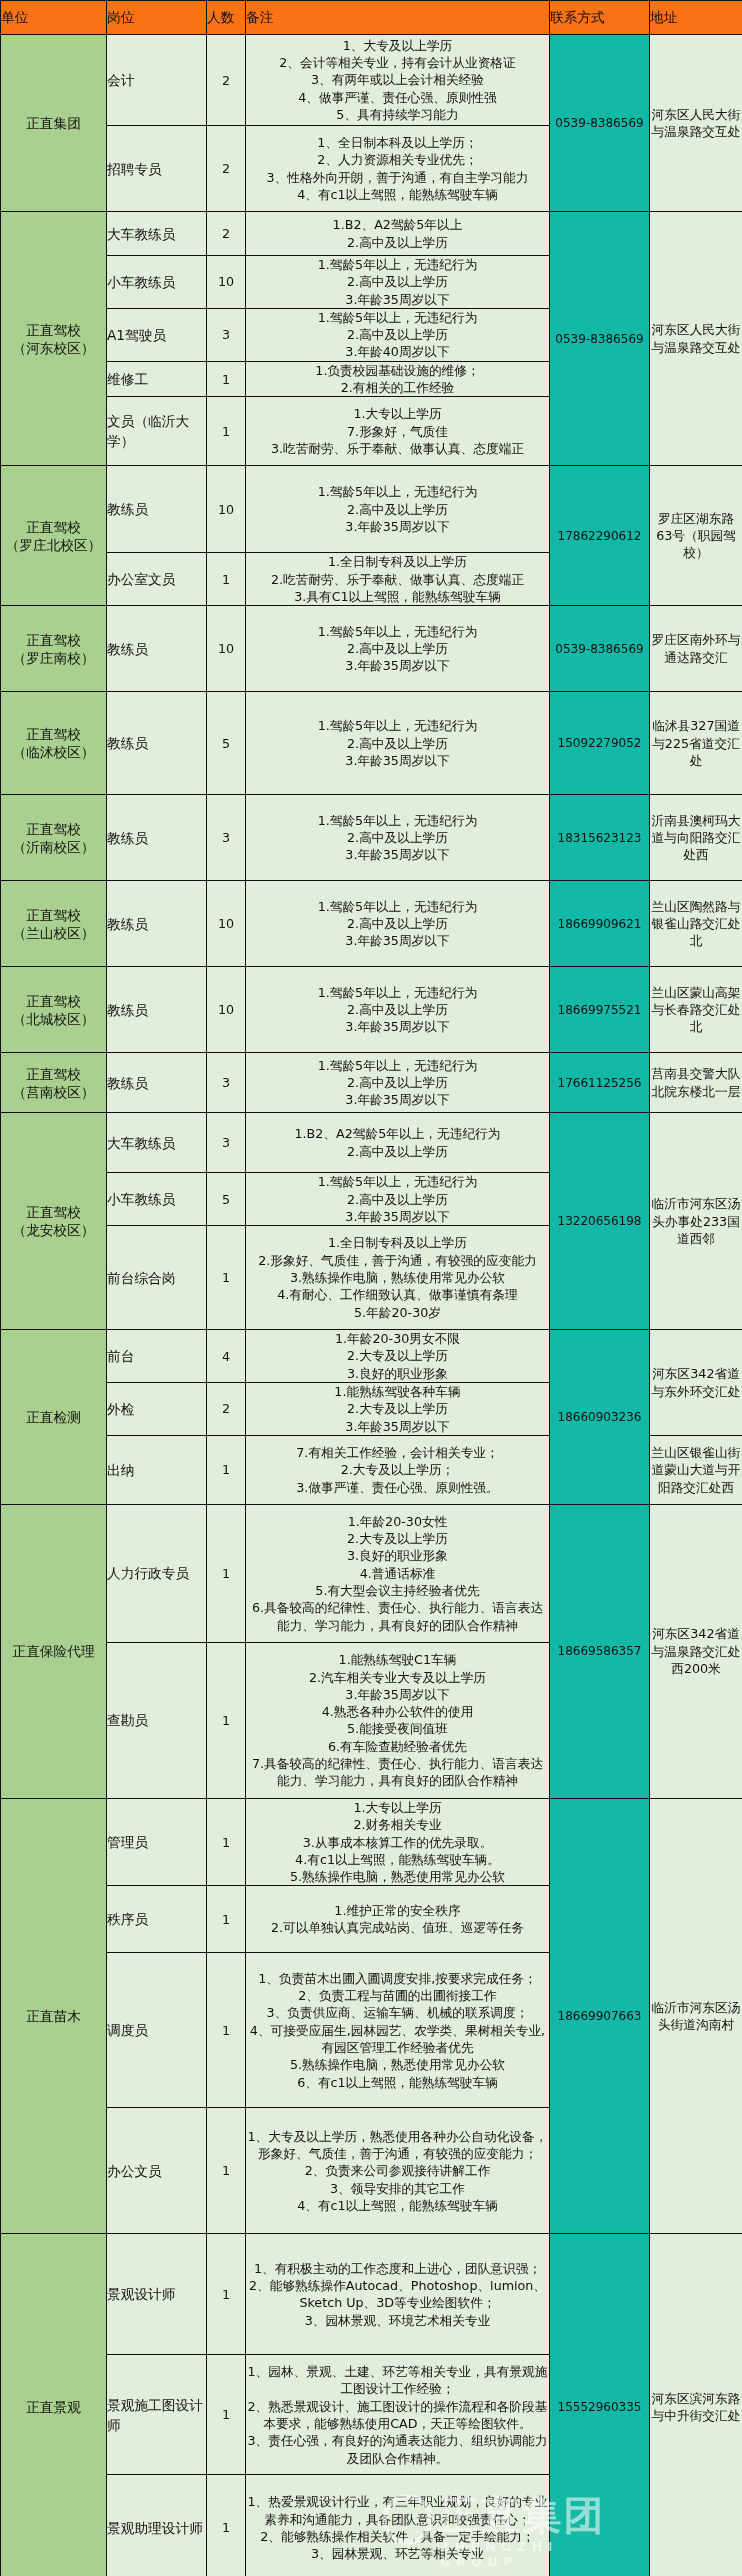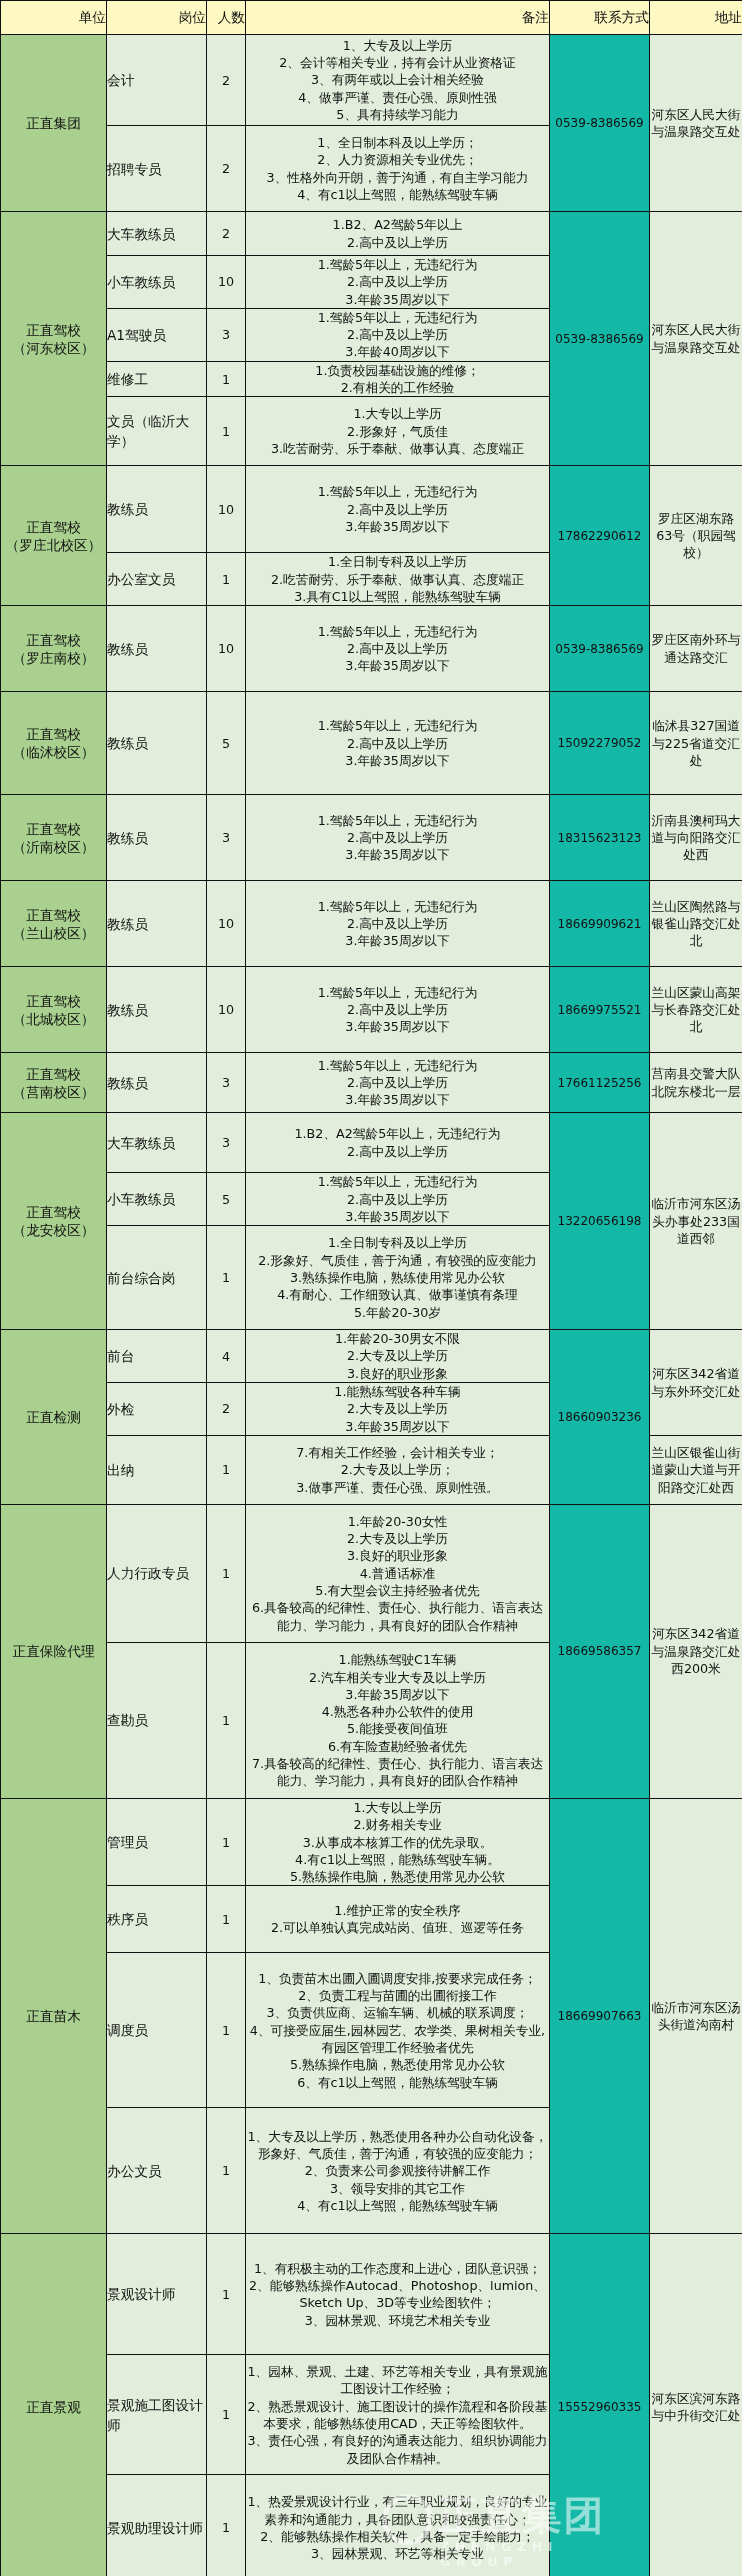--- a/index.html
+++ b/index.html
@@ -9,25 +9,25 @@
     width: 743px;
     table-layout: fixed;
     font-size: 12px;
   }
   table.jobs th, table.jobs td {
     border: 1.4px solid #111;
     padding: 0;
     vertical-align: middle;
   }
   table.jobs th {
-    background: #fef9c3;
+    background: #f97316;
     font-weight: normal;
     font-size: 13.7px;
     height: 33px;
-    text-align: right;
+    text-align: left;
   }
   td.unit {
     background: #a9d08e;
     text-align: center;
     font-size: 13.7px;
     line-height: 18px;
     padding: 0 3.6px;
   }
   td.pos {
     background: #e2eedb;
@@ -170,21 +170,21 @@
           <td class="notes">
             <span class="line">1.负责校园基础设施的维修；</span>
             <span class="line">2.有相关的工作经验</span>
           </td>
         </tr>
         <tr style="height: 69px;">
           <td class="pos">文员（临沂大学）</td>
           <td class="count">1</td>
           <td class="notes">
             <span class="line">1.大专以上学历</span>
-            <span class="line">2.形象好，气质佳</span>
+            <span class="line">7.形象好，气质佳</span>
             <span class="line">3.吃苦耐劳、乐于奉献、做事认真、态度端正</span>
           </td>
         </tr>
         <tr style="height: 87px;">
           <td class="unit" rowspan="2"><span style="white-space: pre-line;">正直驾校
 （罗庄北校区）</span></td>
           <td class="pos">教练员</td>
           <td class="count">10</td>
           <td class="notes">
             <span class="line">1.驾龄5年以上，无违纪行为</span>

